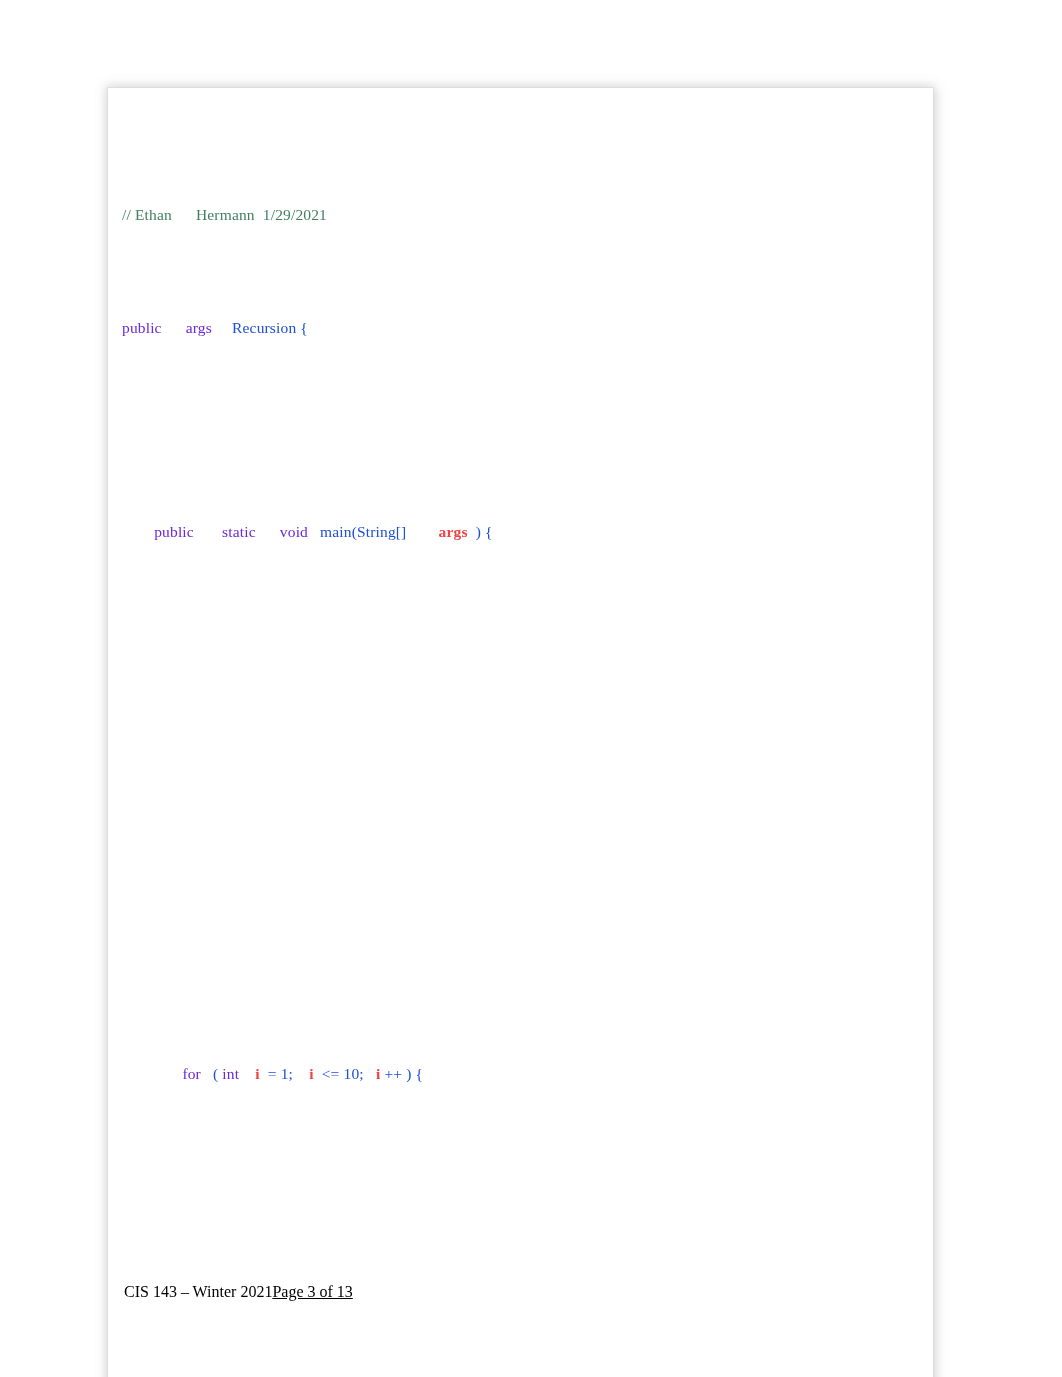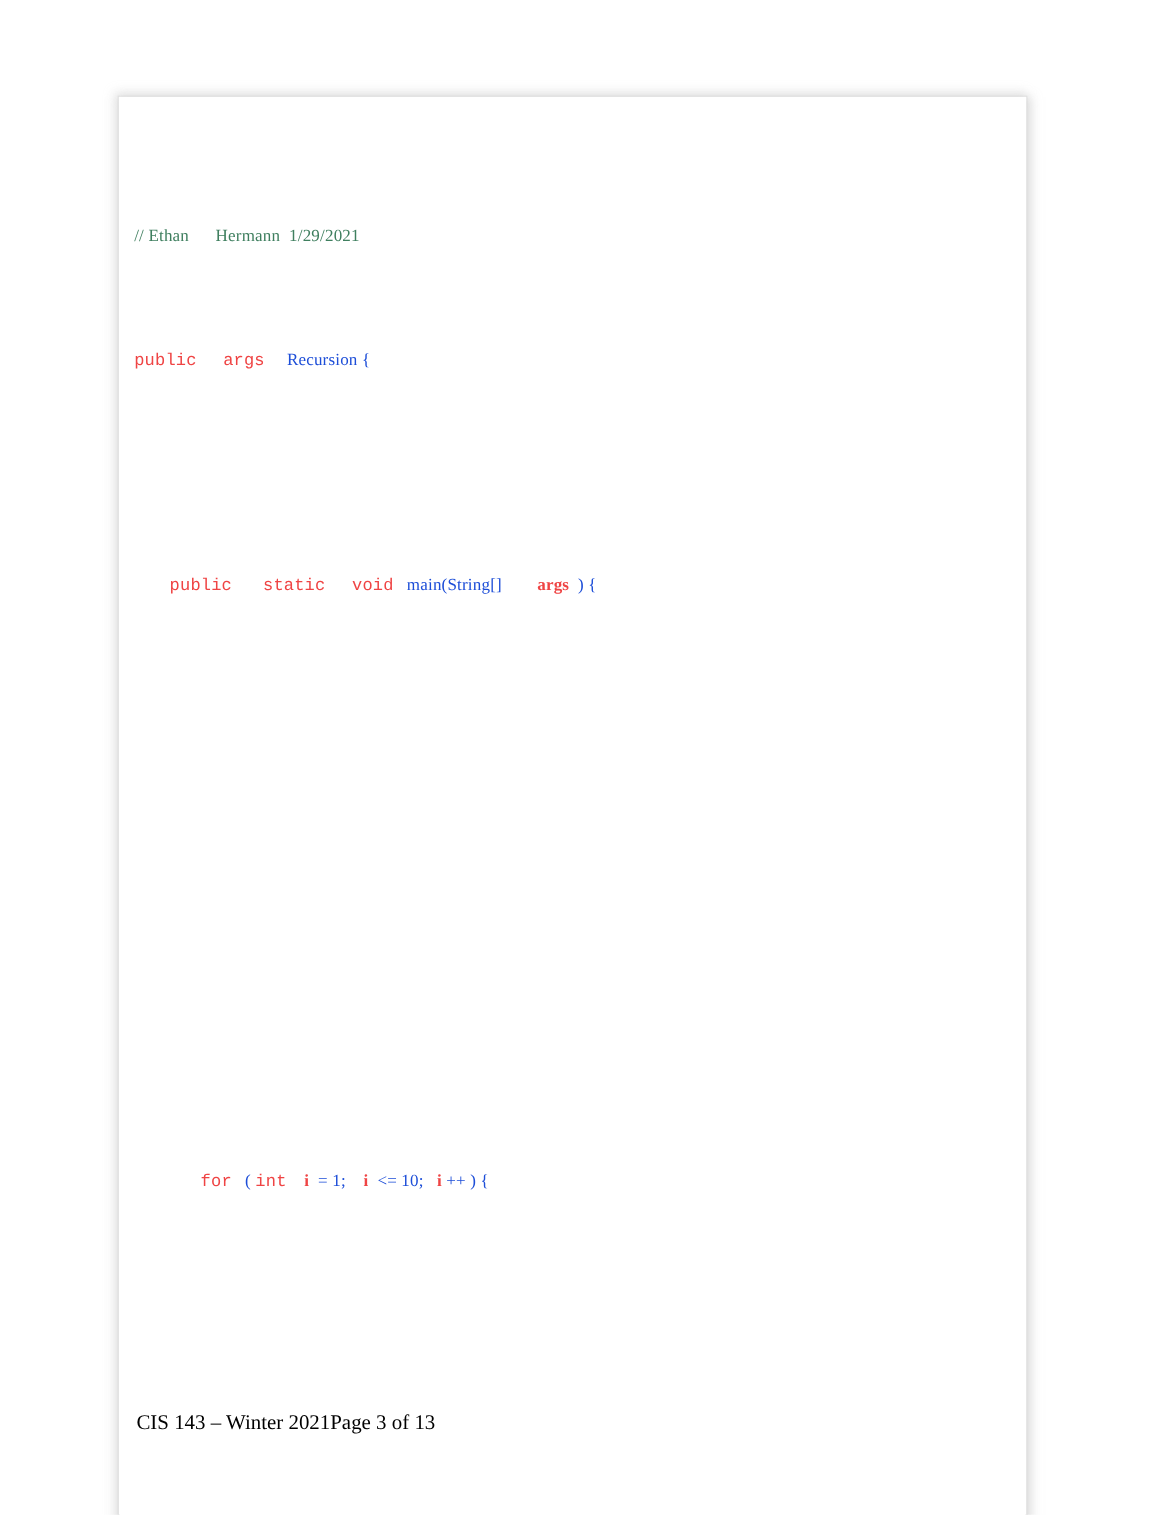--- a/index.html
+++ b/index.html
@@ -45,47 +45,47 @@
     font-size: 15.5px;
     line-height: 22.6px;
     color: #1c1c1c;
     white-space: pre;
     letter-spacing: 0.15px;
   }
   .ln { white-space: pre; min-height: 22.6px; }
   .ln.blank { min-height: 22.6px; }
 
   
-  .kw      { color: #ef4444; font-family: Liberation Mono, monospace; }
+  .kw      { color: #6d28d9; }
   .cmt     { color: #3F7F5F; }      
   .var     { color: #ef4444; font-weight: bold; }      
   .plain   { color: #1d4ed8; }
 
   
   #footer {
     position: absolute;
     left: 0;
     top: 1283px;
     width: 1062px;
     height: 40px;
   }
   #footer-inner {
     position: absolute;
     left: 124px;
     top: 0;
     width: 814px;
     display: flex;
     align-items: baseline;
     font-family: "Liberation Serif", "DejaVu Serif", serif;
-    font-size: 19px;
+    font-size: 16px;
     color: #000000;
   }
   #footer-left   { flex: 0 0 auto; }
   #footer-center { flex: 1 1 auto; text-align: center; margin-left: 34px; }
-  #footer-right  { flex: 0 0 auto; text-align: right; }
+  #footer-right  { flex: 0 0 auto; text-align: right; text-decoration: underline; }
 </style>
 </head>
 <body>
 
 <div id="page">
 
   <div id="code-block">
     <div class="code-lines">
 
       

